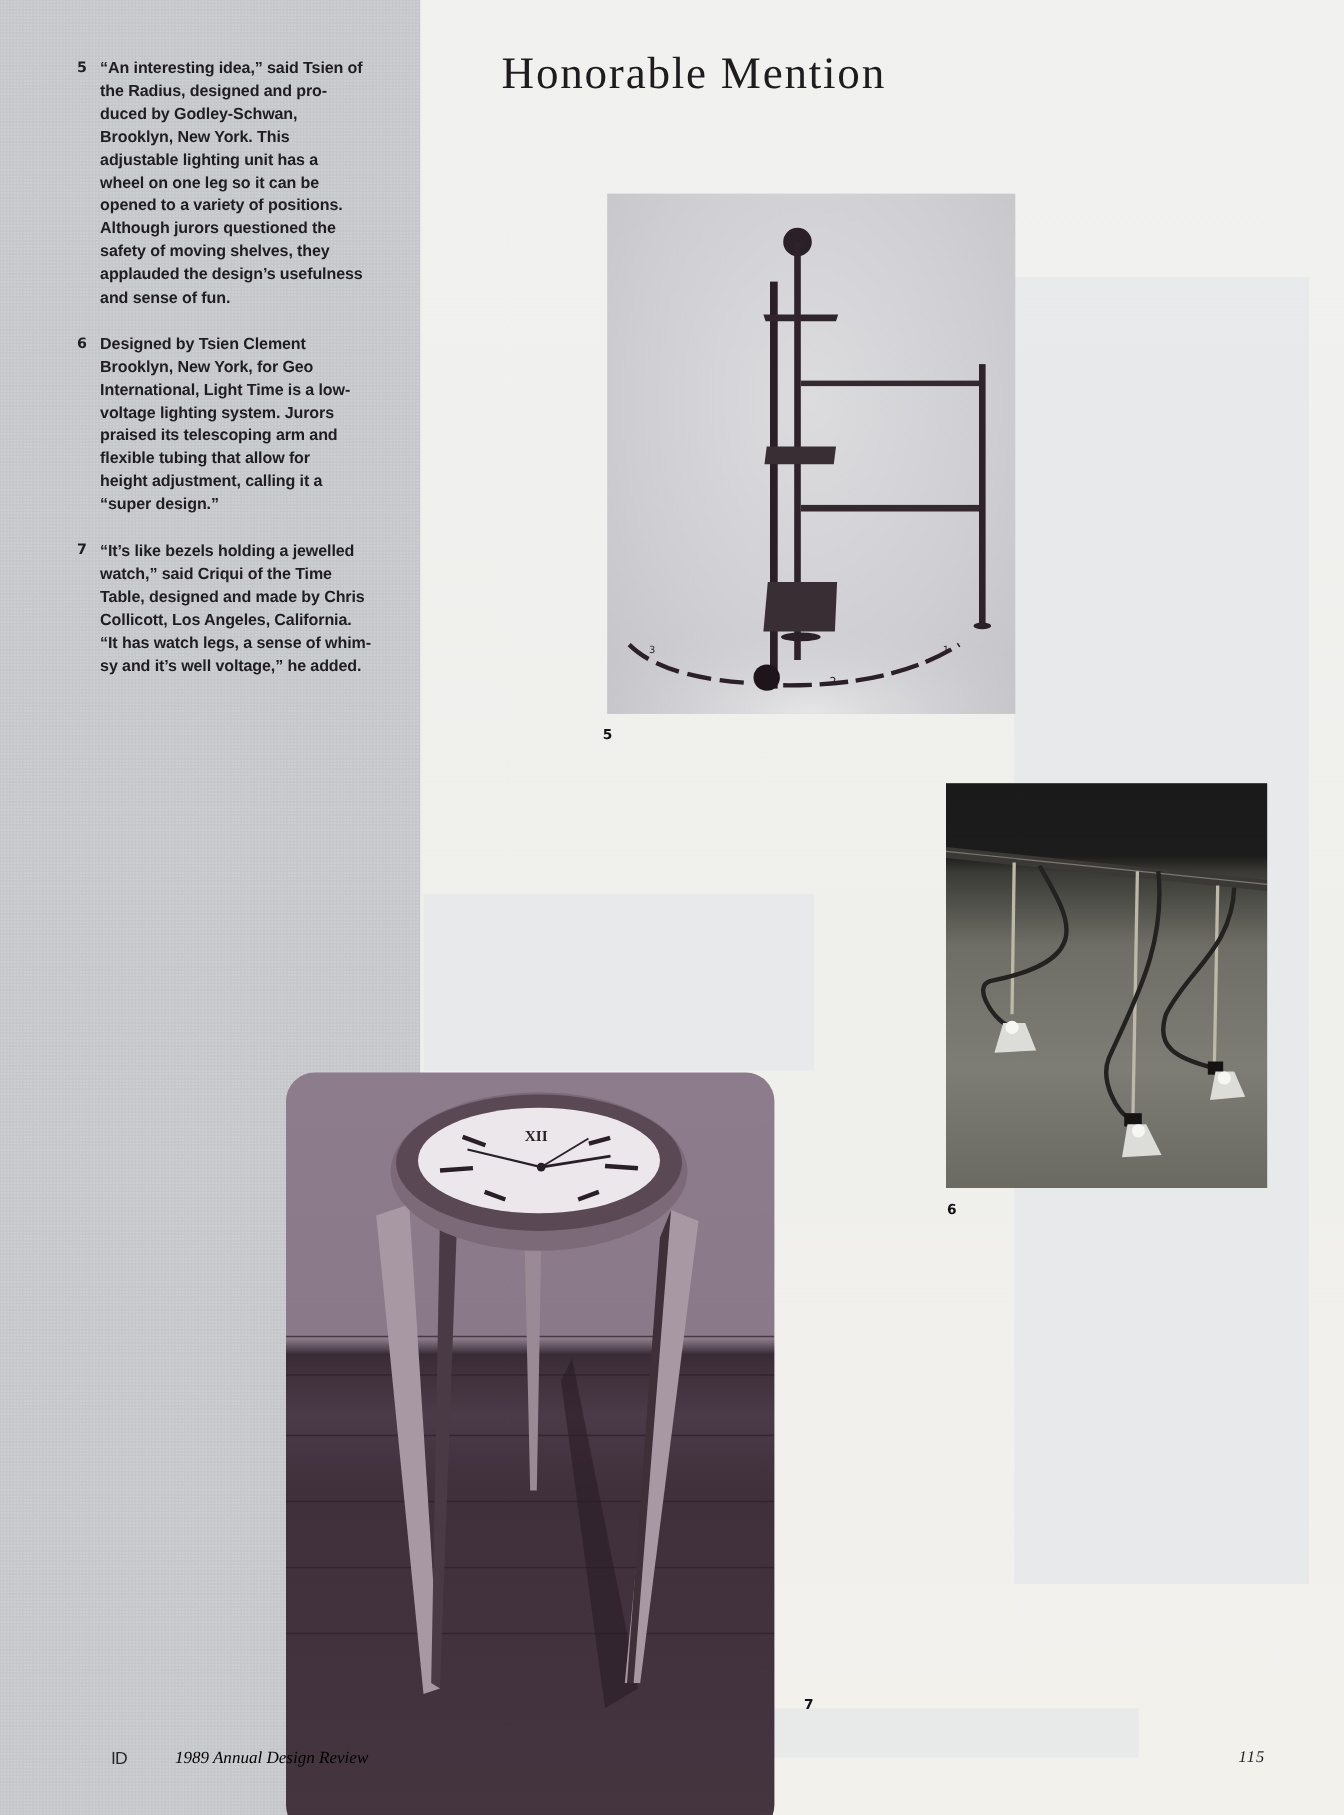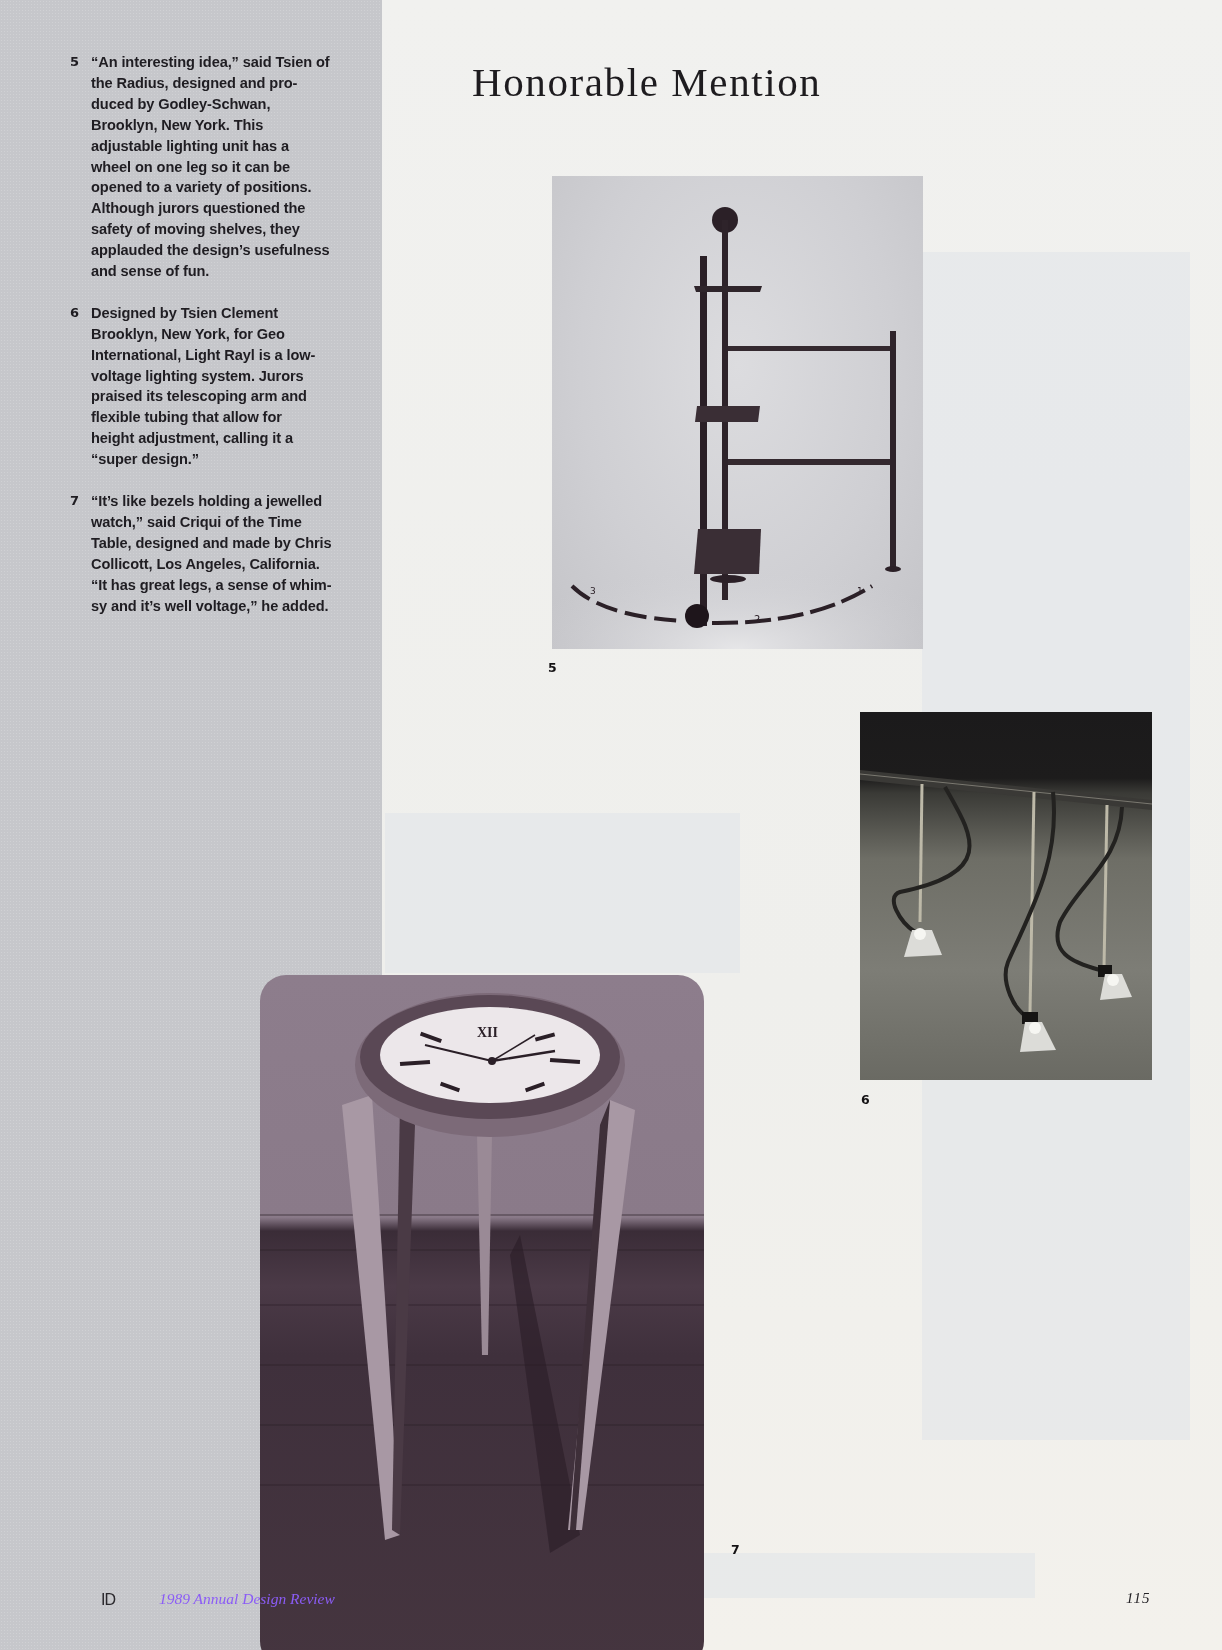--- a/index.html
+++ b/index.html
@@ -53,21 +53,21 @@
   
   #photo7 { left: 260px; top: 975px; width: 444px; height: 692px;
     background: linear-gradient(180deg, #8d7d8c 0%, #8a7a89 35%, #3a2c37 37%, #4b3a47 45%, #3f303c 55%, #45353f 100%); border-radius: 26px; }
   .footer-logo {
     position: absolute; left: 101px; top: 1591px;
     font-size: 16px; font-family: "Liberation Sans", sans-serif; color: #2a282c;
     letter-spacing: -1px; font-weight: normal;
   }
   .footer-pub {
     position: absolute; left: 159px; top: 1590px;
-    font-family: "Liberation Serif", serif; font-style: italic; font-size: 15.5px; color: #8b5cf6;
+    font-family: "Liberation Serif", serif; font-style: italic; font-size: 15.5px; color: #000000;
   }
   .footer-page {
     position: absolute; left: 1126px; top: 1590px;
     font-family: "Liberation Serif", serif; font-style: italic; font-size: 15px; color: #252327; letter-spacing: 1px; text-align: center;
   }
 </style>
 </head>
 <body>
 
 <div class="page-bg-right"></div>
@@ -90,39 +90,39 @@
     <span class="txt">opened to a variety of positions.</span>
     <span class="txt">Although jurors questioned the</span>
     <span class="txt">safety of moving shelves, they</span>
     <span class="txt">applauded the design’s usefulness</span>
     <span class="txt">and sense of fun.</span>
   </div>
   <div class="caption">
     <span class="num">6</span>
     <span class="txt">Designed by Tsien Clement</span>
     <span class="txt">Brooklyn, New York, for Geo</span>
-    <span class="txt">International, Light Rayl is a low-</span>
+    <span class="txt">International, Light Time is a low-</span>
     <span class="txt">voltage lighting system. Jurors</span>
     <span class="txt">praised its telescoping arm and</span>
     <span class="txt">flexible tubing that allow for</span>
     <span class="txt">height adjustment, calling it a</span>
     <span class="txt">“super design.”</span>
   </div>
   <div class="caption">
     <span class="num">7</span>
     <span class="txt">“It’s like bezels holding a jewelled</span>
     <span class="txt">watch,” said Criqui of the Time</span>
     <span class="txt">Table, designed and made by Chris</span>
     <span class="txt">Collicott, Los Angeles, California.</span>
-    <span class="txt">“It has great legs, a sense of whim-</span>
+    <span class="txt">“It has watch legs, a sense of whim-</span>
     <span class="txt">sy and it’s well voltage,” he added.</span>
   </div>
 </div>
 
-<h1 class="title" style="margin:16px;">Honorable Mention</h1>
+<h1 class="title" style="margin:0;">Honorable Mention</h1>
 
 <div class="photo" id="photo5">
   <svg width="371" height="473" viewBox="0 0 371 473">
     <defs>
       <radialGradient id="floorShade" cx="50%" cy="100%" r="60%">
         <stop offset="0%" stop-color="#e6e6e8"></stop>
         <stop offset="100%" stop-color="#cfcfd3" stop-opacity="0"></stop>
       </radialGradient>
     </defs>
     <rect x="0" y="330" width="371" height="143" fill="url(#floorShade)"></rect>

